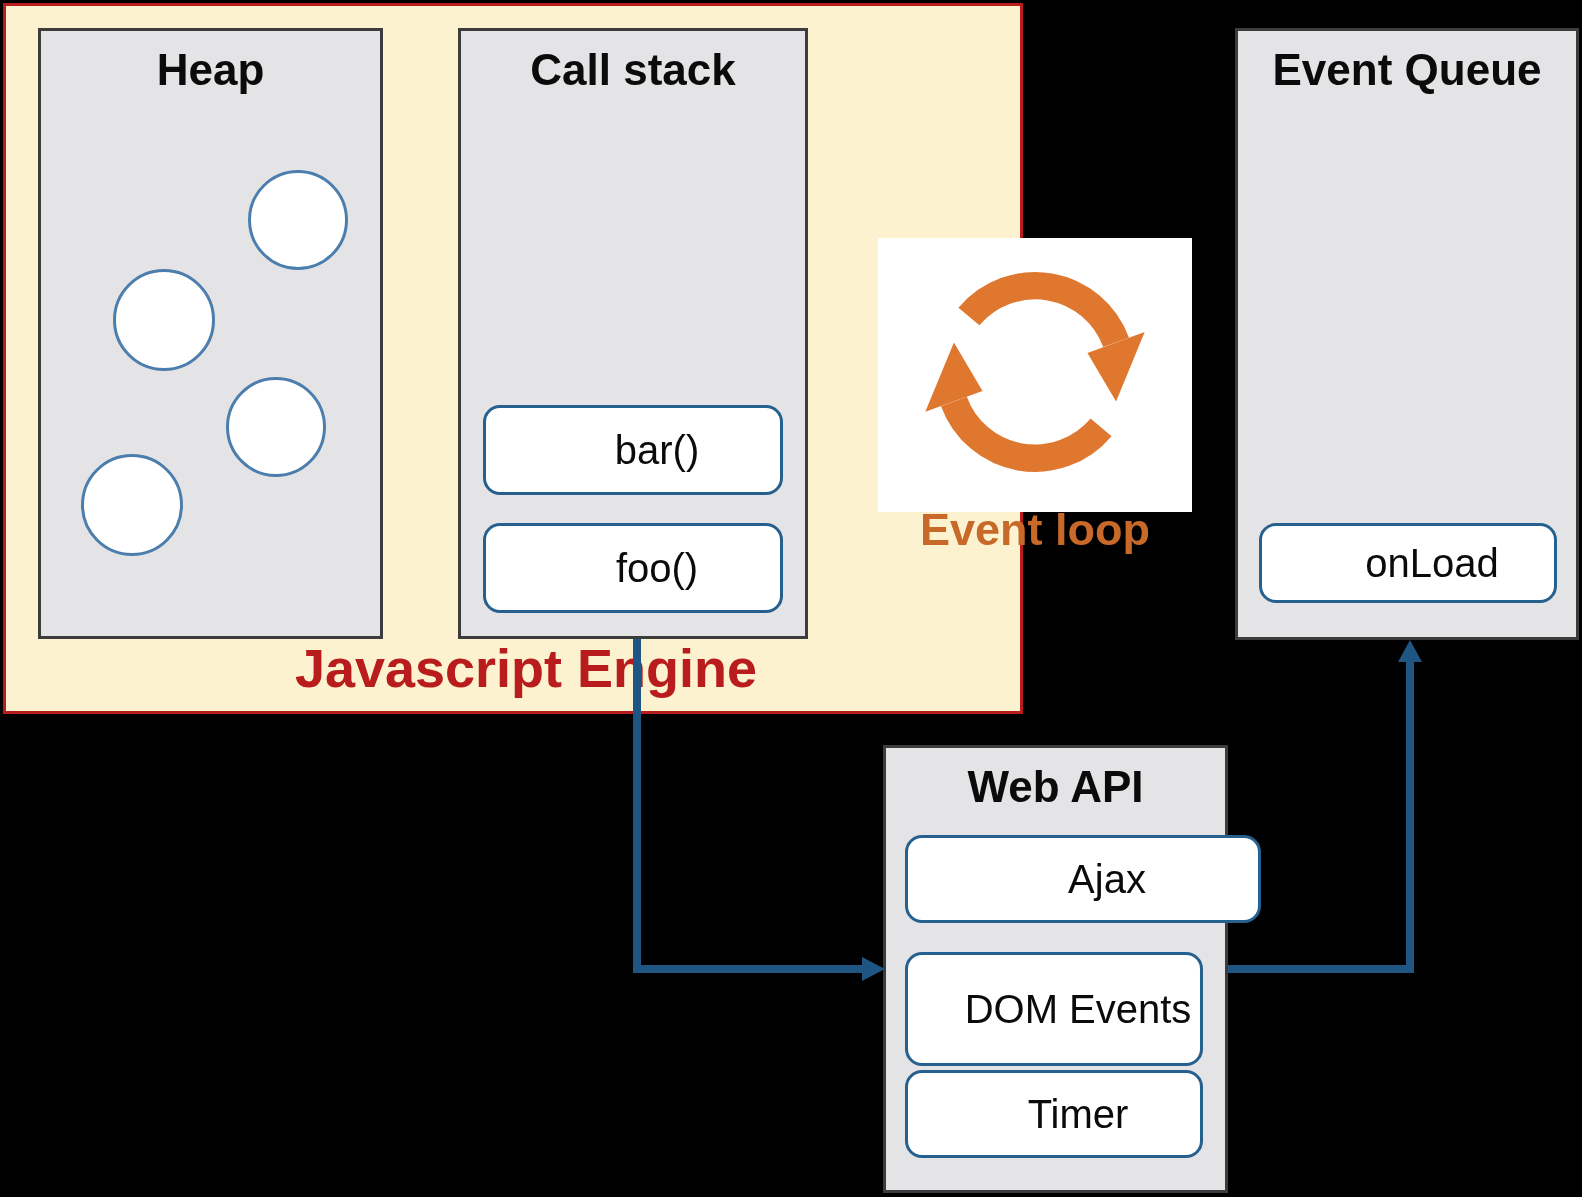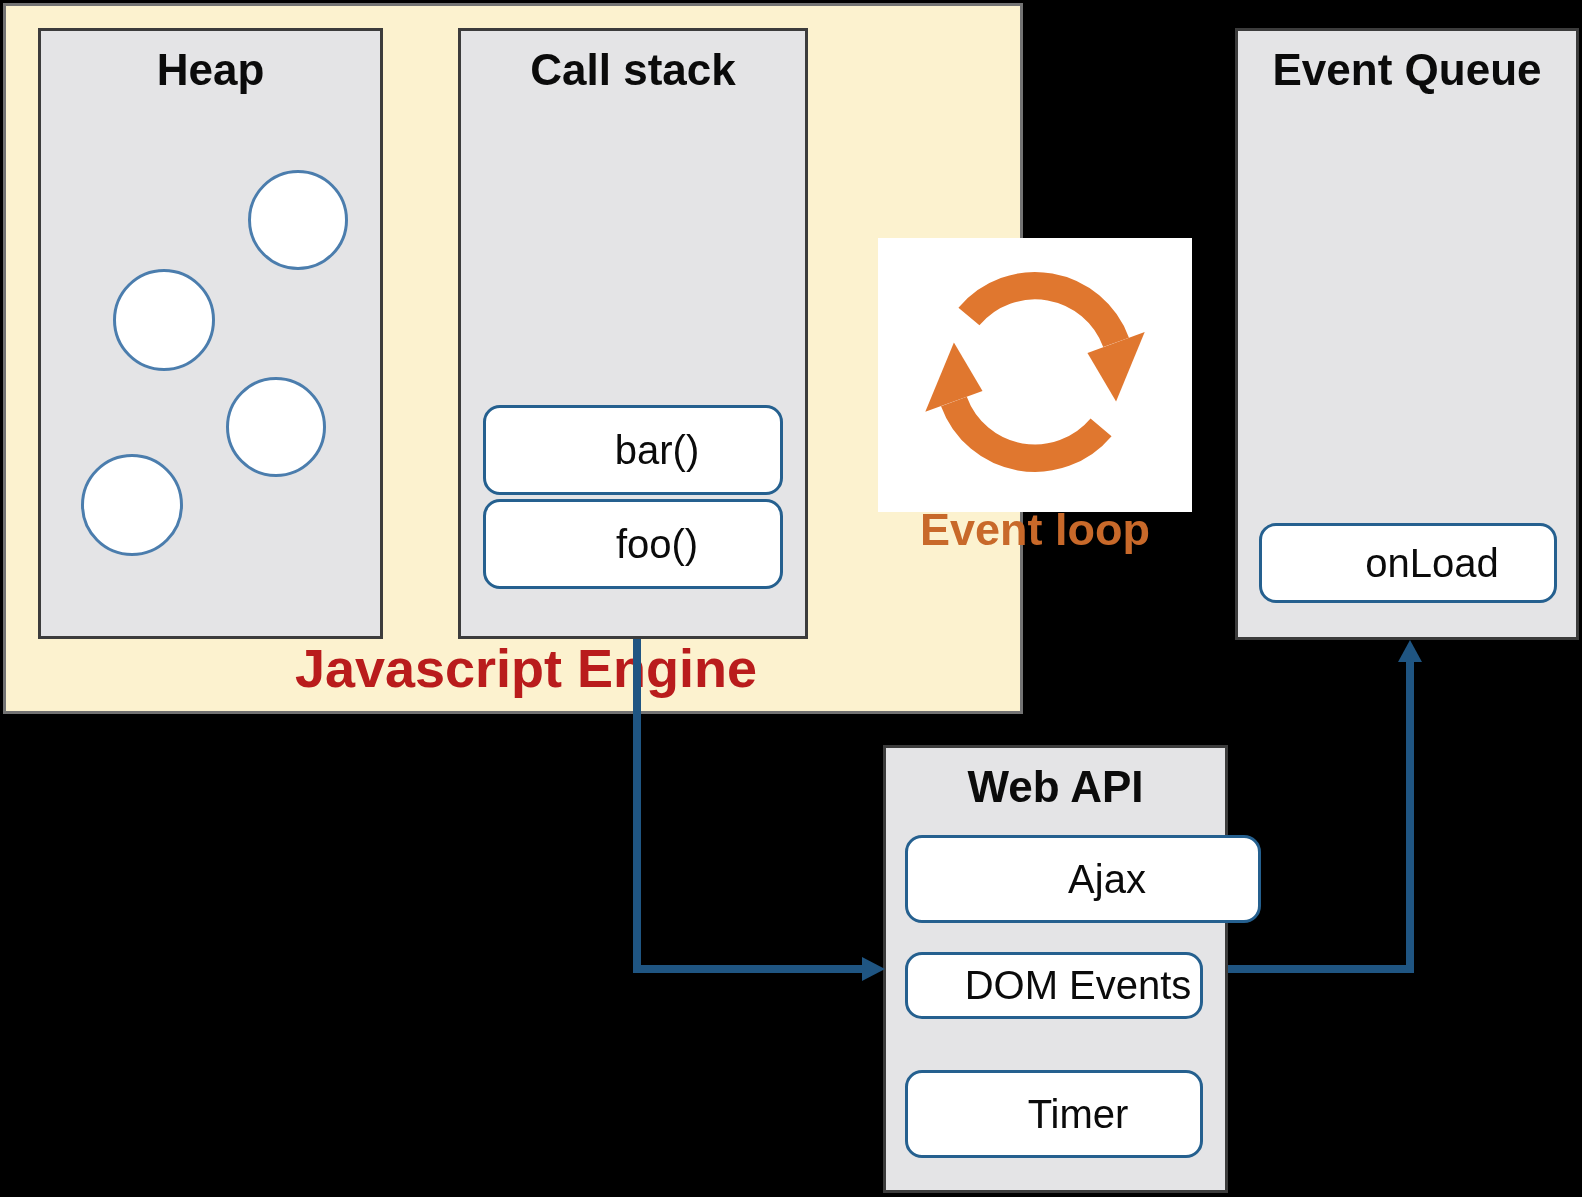--- a/index.html
+++ b/index.html
@@ -4,21 +4,21 @@
 <style>
   html,body{margin:0;padding:0;background:#000;}
   *{box-sizing:border-box;}
   .canvas{
     position:relative;width:1582px;height:1197px;background:#000;
     font-family:"Liberation Sans", sans-serif;overflow:hidden;
   }
   
   .engine{
     position:absolute;left:3px;top:3px;width:1020px;height:711px;
-    background:#fcf2cf;border:3px solid #737373;
+    background:#fcf2cf;border:3px solid #b91c1c;
   }
   .panel{
     position:absolute;background:#e4e4e6;border:3px solid #3c3c3c;
   }
   .panel-title{
     text-align:center;padding-top:14px;font-size:44px;font-weight:bold;color:#0b0b0b;
   }
   .heap{left:32px;top:22px;width:345px;height:611px;}
   .callstack{left:452px;top:22px;width:350px;height:611px;}
   .equeue{left:1235px;top:28px;width:344px;height:612px;}
@@ -58,21 +58,21 @@
       <div class="panel-title">Heap</div>
       <div class="circle" style="left:207px;top:139px;width:100px;height:100px;"></div>
       <div class="circle" style="left:72px;top:238px;width:102px;height:102px;"></div>
       <div class="circle" style="left:185px;top:346px;width:100px;height:100px;"></div>
       <div class="circle" style="left:40px;top:423px;width:102px;height:102px;"></div>
     </div>
 
     <div class="panel callstack">
       <div class="panel-title">Call stack</div>
       <div class="node" style="left:22px;top:374px;width:300px;height:90px;">bar()</div>
-      <div class="node" style="left:22px;top:468px;width:300px;height:90px;">foo()</div>
+      <div class="node" style="left:22px;top:492px;width:300px;height:90px;">foo()</div>
     </div>
 
     <div class="engine-label">Javascript Engine</div>
   </div>
 
   <div class="loopbox">
     <svg width="314" height="274" viewBox="0 0 300 270">
       <path d="M 84.9 77.4 A 85 85 0 0 1 229.9 102.9" fill="none" stroke="#e0772f" stroke-width="27"></path>
       <polygon points="201.7,113.2 258.1,92.7 229.9,161.1" fill="#e0772f"></polygon>
       <path d="M 215.1 186.6 A 85 85 0 0 1 70.1 161.1" fill="none" stroke="#e0772f" stroke-width="27"></path>
@@ -82,21 +82,21 @@
   <div class="looplabel">Event loop</div>
 
   <div class="panel equeue">
     <div class="panel-title">Event Queue</div>
     <div class="node" style="left:21px;top:492px;width:298px;height:80px;">onLoad</div>
   </div>
 
   <div class="panel webapi">
     <div class="panel-title">Web API</div>
     <div class="node" style="left:19px;top:87px;width:356px;height:88px;">Ajax</div>
-    <div class="node" style="left:19px;top:204px;width:298px;height:67px;">DOM Events</div>
+    <div class="node" style="left:19px;top:204px;width:298px;height:114px;">DOM Events</div>
     <div class="node" style="left:19px;top:322px;width:298px;height:88px;">Timer</div>
   </div>
 
   <svg class="arrows">
     <g>
       <path d="M 637 639 L 637 969 L 864 969" fill="none" stroke="#1f5582" stroke-width="8"></path>
       <polygon points="862,957 862,981 885,969" fill="#1f5582"></polygon>
     </g>
     <g>
       <path d="M 1228 969 L 1410 969 L 1410 660" fill="none" stroke="#1f5582" stroke-width="8"></path>

